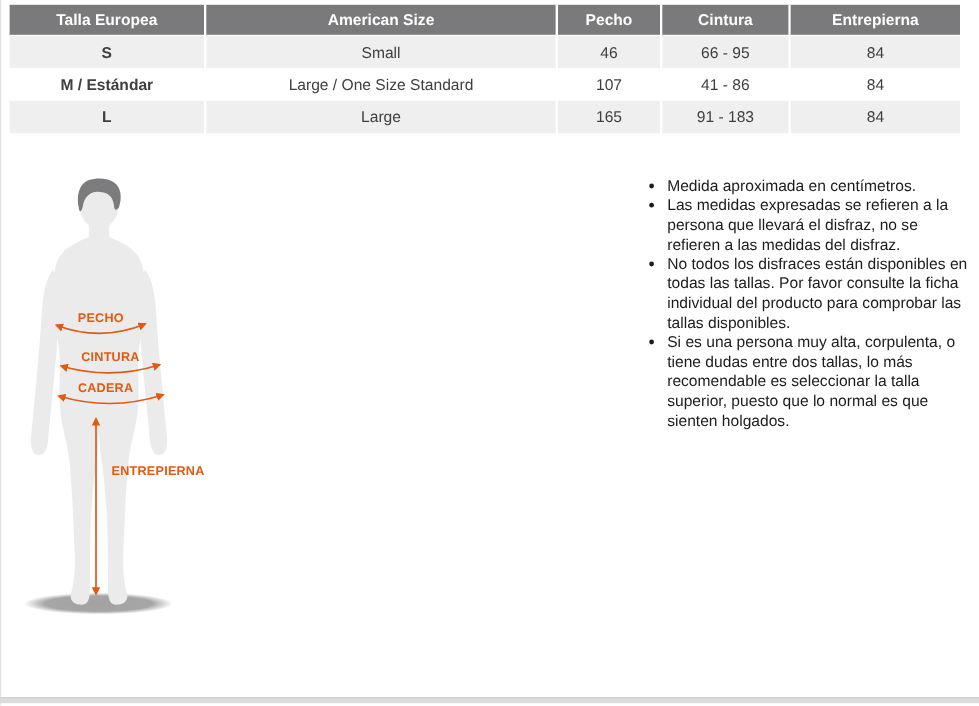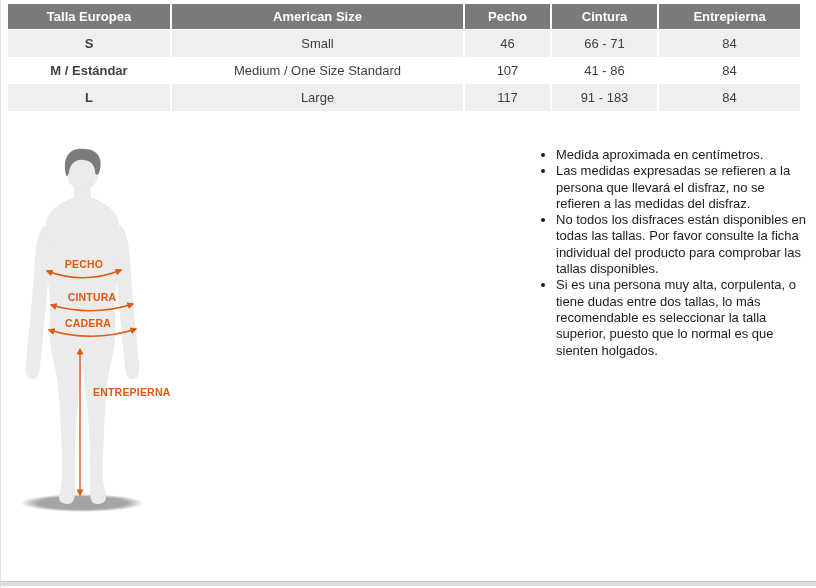--- a/index.html
+++ b/index.html
@@ -108,34 +108,34 @@
       <th>Pecho</th>
       <th>Cintura</th>
       <th>Entrepierna</th>
     </tr>
   </thead>
   <tbody>
     <tr>
       <td>S</td>
       <td>Small</td>
       <td>46</td>
-      <td>66 - 71</td>
+      <td>66 - 95</td>
       <td>84</td>
     </tr>
     <tr>
       <td>M / Estándar</td>
-      <td>Medium / One Size Standard</td>
+      <td>Large / One Size Standard</td>
       <td>107</td>
       <td>41 - 86</td>
       <td>84</td>
     </tr>
     <tr>
       <td>L</td>
       <td>Large</td>
-      <td>117</td>
+      <td>165</td>
       <td>91 - 183</td>
       <td>84</td>
     </tr>
   </tbody>
 </table>
 
 <svg class="figure" viewBox="0 0 175 375" aria-hidden="true">
   <defs>
     <radialGradient id="shadowGrad" cx="50%" cy="50%" r="50%">
       <stop offset="0%" stop-color="#a2a2a2"></stop>

